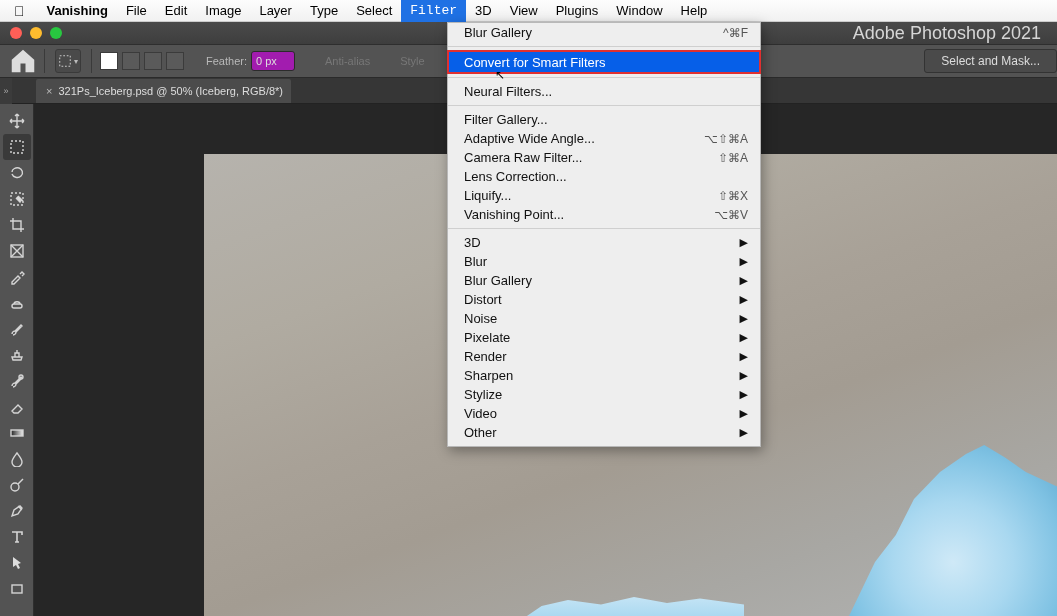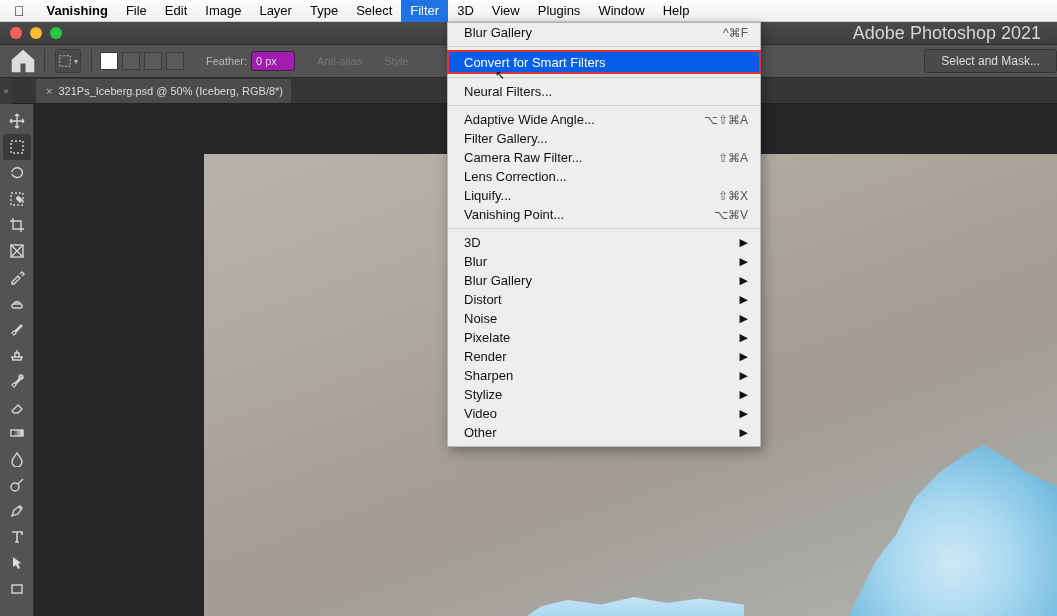--- a/index.html
+++ b/index.html
@@ -3,40 +3,40 @@
 <meta charset="utf-8">
 <style>
   * { margin: 0; padding: 0; box-sizing: border-box; font-family: -apple-system, "Helvetica Neue", Arial, sans-serif; }
   body { width: 1057px; height: 616px; overflow: hidden; background: #535353; position: relative; }
 
   
   .mac-menubar { height: 22px; background: linear-gradient(#fdfdfd,#f1f1f1); display: flex; align-items: center; font-size: 13px; color: #000; padding-left: 14px; border-bottom: 1px solid #ccc; }
   .mac-menubar .apple { font-size: 14px; margin-right: 13px; }
   .mac-menubar .mi { padding: 0 9px; height: 22px; display: flex; align-items: center; cursor: default; }
   .mac-menubar .mi.bold { font-weight: 600; }
-  .mac-menubar .mi.open { background: #1f71e4; color: #fff; }
+  .mac-menubar .mi.open { background: #1f71e4; color: #fff; font-family: Liberation Mono, monospace; }
 
   
   .win-title { height: 22px; background: linear-gradient(#4a4a4a,#3e3e3e); display: flex; align-items: center; position: relative; }
   .traffic { display: flex; gap: 8px; padding-left: 10px; }
   .traffic span { width: 12px; height: 12px; border-radius: 50%; display: block; }
   .tl-close { background: #ff5f57; } .tl-min { background: #febc2e; } .tl-max { background: #28c840; }
   .win-title .title-right { margin-left: auto; margin-right: 16px; color: #d6d6d6; font-size: 18px; }
 
   
   .options-bar { height: 34px; background: #535353; border-top: 1px solid #2e2e2e; border-bottom: 1px solid #2a2a2a; display: flex; align-items: center; padding-left: 8px; font-size: 11px; color: #c6c6c6; }
   .home-btn { width: 30px; height: 26px; display: flex; align-items: center; justify-content: center; }
   .marquee-icon-box { width: 26px; height: 24px; border: 1px solid #3a3a3a; background:#4a4a4a; display:flex; align-items:center; justify-content:center; margin: 0 4px; border-radius:3px;}
   .marquee-icon-box .dropdown-arrow { font-size:8px; color:#bbb; margin-left:2px;}
   .sep { width: 1px; height: 24px; background: #3a3a3a; margin: 0 6px; }
   .mode-btn { width: 18px; height: 18px; margin: 0 2px; background:#5a5a5a; border:1px solid #3b3b3b;}
   .mode-btn.active { background:#fff;}
   .opt-label { margin-left: 20px; color: #b9b9b9; }
   .feather-input { width: 44px; height: 20px; background: #a21caf; border: 1px solid #2b2b2b; color: #ddd; font-size: 11px; padding: 4px 4px; margin-left:4px; border-radius:3px; display:flex; align-items:center;}
-  .disabled-opt { color: #777; margin-left: 22px; }
+  .disabled-opt { color: #777; margin-left: 30px; }
   .sel-mask-btn { margin-left: 18px; background: #4a4a4a; border: 1px solid #333; color: #ddd; font-size: 12px; padding: 4px 16px; border-radius: 3px; }
 
   
   .tab-row { height: 26px; background: #363636; display: flex; align-items: flex-end; padding-left: 36px; border-bottom: 1px solid #222; }
   .doc-tab { background: #4b4b4b; height: 24px; display: flex; align-items: center; padding: 0 8px 0 10px; font-size: 11px; color: #ddd; border-radius: 2px 2px 0 0; }
   .doc-tab .close-x { margin-right: 6px; color: #bbb; font-size: 11px;}
 
   
   .panel-strip { position: absolute; left: 0; top: 78px; width: 12px; height: 26px; background:#3b3b3b; display:flex; align-items:center; justify-content:center; }
   .panel-strip span { font-size: 9px; color:#aaa; }
@@ -264,27 +264,27 @@
     <span class="cursor-img">↖</span>
   </div>
   <div class="dd-sep"></div>
 
   <div class="dd-row clickable">
     <span>Neural Filters...</span>
   </div>
   <div class="dd-sep"></div>
 
   <div class="dd-row clickable">
+    <span>Filter Gallery...</span>
+  </div>
+  <div class="dd-row clickable">
     <span>Adaptive Wide Angle...</span>
     <span class="shortcut">⌥⇧⌘A</span>
   </div>
   <div class="dd-row clickable">
-    <span>Filter Gallery...</span>
-  </div>
-  <div class="dd-row clickable">
     <span>Camera Raw Filter...</span>
     <span class="shortcut">⇧⌘A</span>
   </div>
   <div class="dd-row clickable">
     <span>Lens Correction...</span>
   </div>
   <div class="dd-row clickable">
     <span>Liquify...</span>
     <span class="shortcut">⇧⌘X</span>
   </div>

